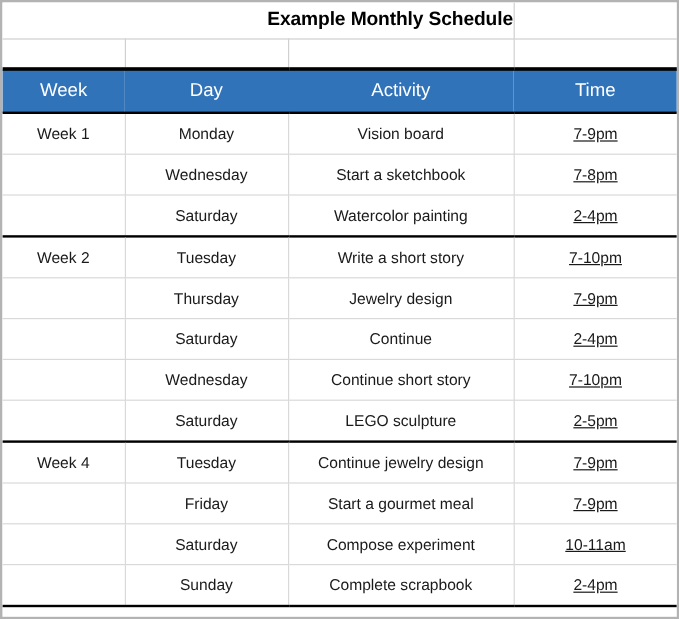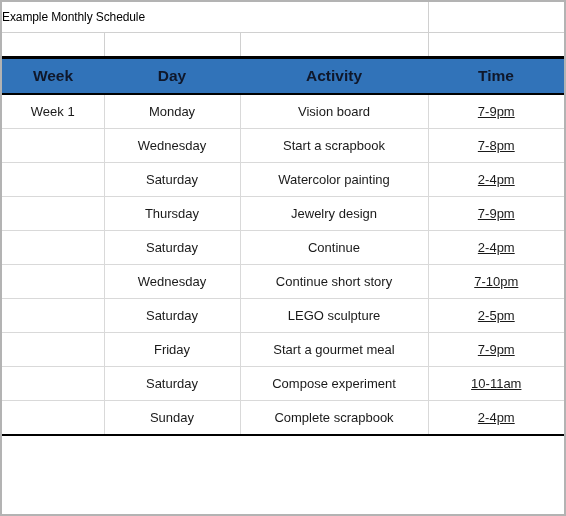--- a/index.html
+++ b/index.html
@@ -41,43 +41,44 @@
   tr.title-row td {
     height: 30px;
     background: #ffffff;
     border-right: 1px solid #d0d0d0;
     border-bottom: 1px solid #d0d0d0;
     padding: 0;
     vertical-align: middle;
   }
   td.title-cell {
     padding-left: 7px;
-    font-size: 12px;
-    font-weight: normal;
+    font-size: 16px;
+    font-weight: bold;
     color: #000000;
     letter-spacing: -0.1px;
     white-space: nowrap;
+    text-align: right;
   }
 
   
   tr.spacer-row td {
     height: 23px;
     background: #ffffff;
     border-right: 1px solid #d0d0d0;
     border-bottom: 3px solid #000000;
     padding: 0;
   }
 
   
   tr.header-row th {
     height: 34px;
     background: #3173B9;
-    color: #0f172a;
+    color: #ffffff;
     font-size: 15.5px;
-    font-weight: bold;
+    font-weight: normal;
     text-align: center;
     vertical-align: middle;
     padding: 0;
     border: none;
   }
 
   
   tr.data-row td {
     height: 33px;
     background: #ffffff;
@@ -142,28 +143,34 @@
 
     <tr class="data-row group-start">
           <td class="week-cell">Week 1</td>
           <td>Monday</td>
           <td>Vision board</td>
           <td>7-9pm</td>
         </tr>
         <tr class="data-row">
           <td class="week-cell empty"></td>
           <td>Wednesday</td>
-          <td>Start a scrapbook</td>
+          <td>Start a sketchbook</td>
           <td>7-8pm</td>
         </tr>
         <tr class="data-row">
           <td class="week-cell empty"></td>
           <td>Saturday</td>
           <td>Watercolor painting</td>
           <td>2-4pm</td>
+        </tr>
+        <tr class="data-row group-start">
+          <td class="week-cell">Week 2</td>
+          <td>Tuesday</td>
+          <td>Write a short story</td>
+          <td>7-10pm</td>
         </tr>
         <tr class="data-row">
           <td class="week-cell empty"></td>
           <td>Thursday</td>
           <td>Jewelry design</td>
           <td>7-9pm</td>
         </tr>
         <tr class="data-row">
           <td class="week-cell empty"></td>
           <td>Saturday</td>
@@ -175,20 +182,26 @@
           <td>Wednesday</td>
           <td>Continue short story</td>
           <td>7-10pm</td>
         </tr>
         <tr class="data-row">
           <td class="week-cell empty"></td>
           <td>Saturday</td>
           <td>LEGO sculpture</td>
           <td>2-5pm</td>
         </tr>
+        <tr class="data-row group-start">
+          <td class="week-cell">Week 4</td>
+          <td>Tuesday</td>
+          <td>Continue jewelry design</td>
+          <td>7-9pm</td>
+        </tr>
         <tr class="data-row">
           <td class="week-cell empty"></td>
           <td>Friday</td>
           <td>Start a gourmet meal</td>
           <td>7-9pm</td>
         </tr>
         <tr class="data-row">
           <td class="week-cell empty"></td>
           <td>Saturday</td>
           <td>Compose experiment</td>

